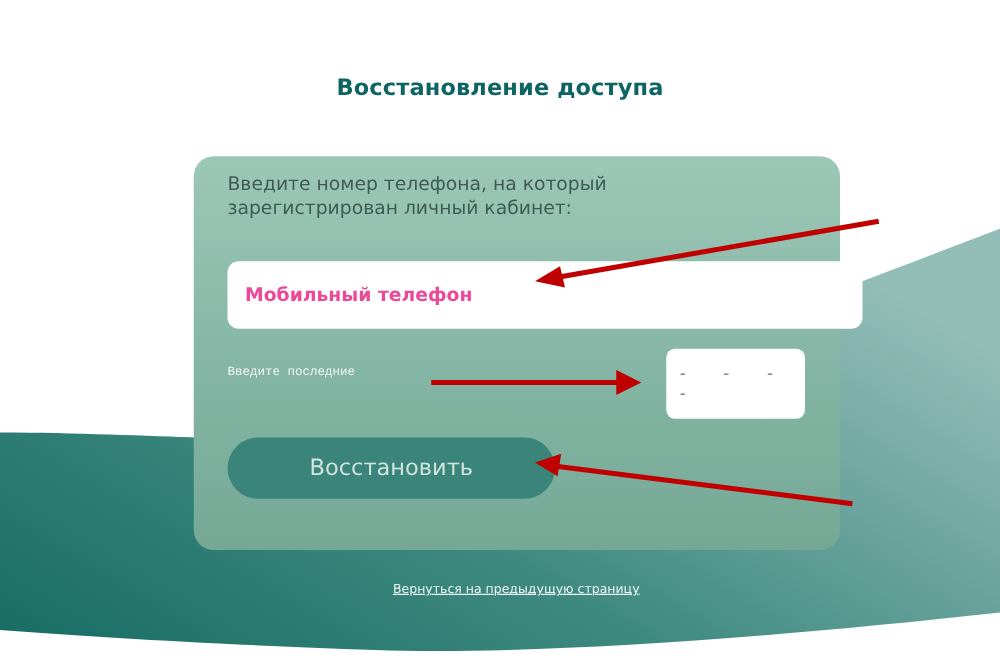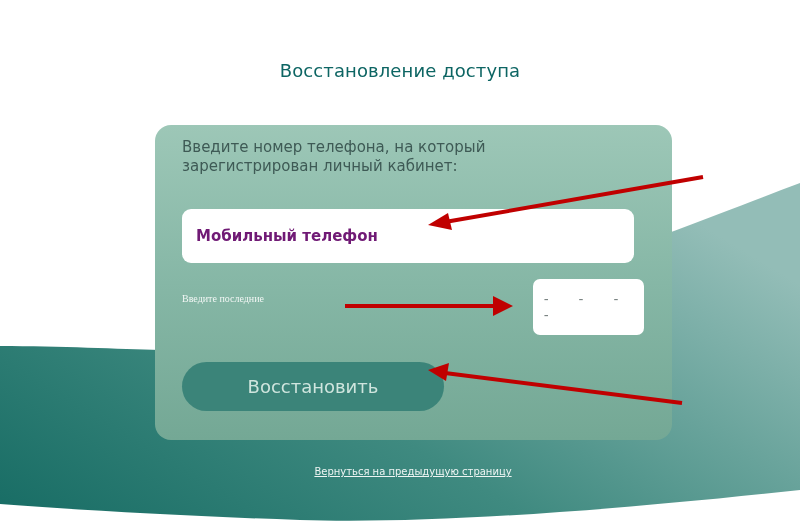--- a/index.html
+++ b/index.html
@@ -4,54 +4,54 @@
 <style>
   html, body { margin:0; padding:0; }
   body {
     width:800px; height:529px; position:relative; overflow:hidden;
     background:#ffffff;
     font-family:"DejaVu Sans", sans-serif;
   }
   .wave { position:absolute; left:0; top:0; width:800px; height:529px; }
   .title {
     position:absolute; left:0; width:800px; top:60px; text-align:center;
-    font-family:"DejaVu Sans", sans-serif; font-weight:normal; font-size:18px;
+    font-family:"DejaVu Sans", sans-serif; font-weight:bold; font-size:18px;
     color:#0d6563; letter-spacing:0.1px;
   }
   .card {
     position:absolute; left:155px; top:125px; width:517px; height:315px;
     border-radius:16px;
     background:linear-gradient(180deg, #9dc7b7 0%, #86b7a6 50%, #74a895 100%);
   }
   .card-label {
     position:absolute; left:27px; top:13px; width:360px;
     font-family:"DejaVu Sans", sans-serif; font-size:15px; line-height:19px;
     color:#3e5a55;
   }
   .phone-input {
-    position:absolute; left:27px; top:84px; width:452px; height:54px;
+    position:absolute; left:27px; top:84px; width:508px; height:54px;
     background:#ffffff; border-radius:9px; border:none; outline:none;
     box-sizing:border-box; padding:0 14px;
-    font-family:"DejaVu Sans", sans-serif; font-weight:bold; font-size:15px; color:#701a75;
+    font-family:"DejaVu Sans", sans-serif; font-weight:bold; font-size:15px; color:#ec4899;
     display:flex; align-items:center;
   }
   .passport-label {
     position:absolute; left:27px; top:165px; width:160px;
-    font-family:Liberation Serif, serif; font-size:10px; line-height:18px;
+    font-family:Liberation Mono, monospace; font-size:10px; line-height:18px;
     color:#f2f7f5;
   }
   .passport-input {
     position:absolute; left:378px; top:154px; width:111px; height:56px;
     background:#ffffff; border-radius:7px; box-sizing:border-box;
     display:flex; align-items:center; justify-content:center;
     font-family:"DejaVu Sans Mono", monospace; font-size:14px; color:#7b8483;
     letter-spacing:9px; padding-left:9px;
   }
   .restore-btn {
-    position:absolute; left:27px; top:237px; width:262px; height:49px;
+    position:absolute; left:27px; top:225px; width:262px; height:49px;
     border-radius:25px; background:#3b8479; border:none;
     display:flex; align-items:center; justify-content:center;
     font-family:"DejaVu Sans", sans-serif; font-size:18px; color:#cfe5de;
     cursor:pointer;
   }
   .back-link {
     position:absolute; left:0; width:826px; top:466px; text-align:center;
     font-family:"DejaVu Sans", sans-serif; font-size:10px; color:#eef5f3;
     text-decoration:underline;
   }

